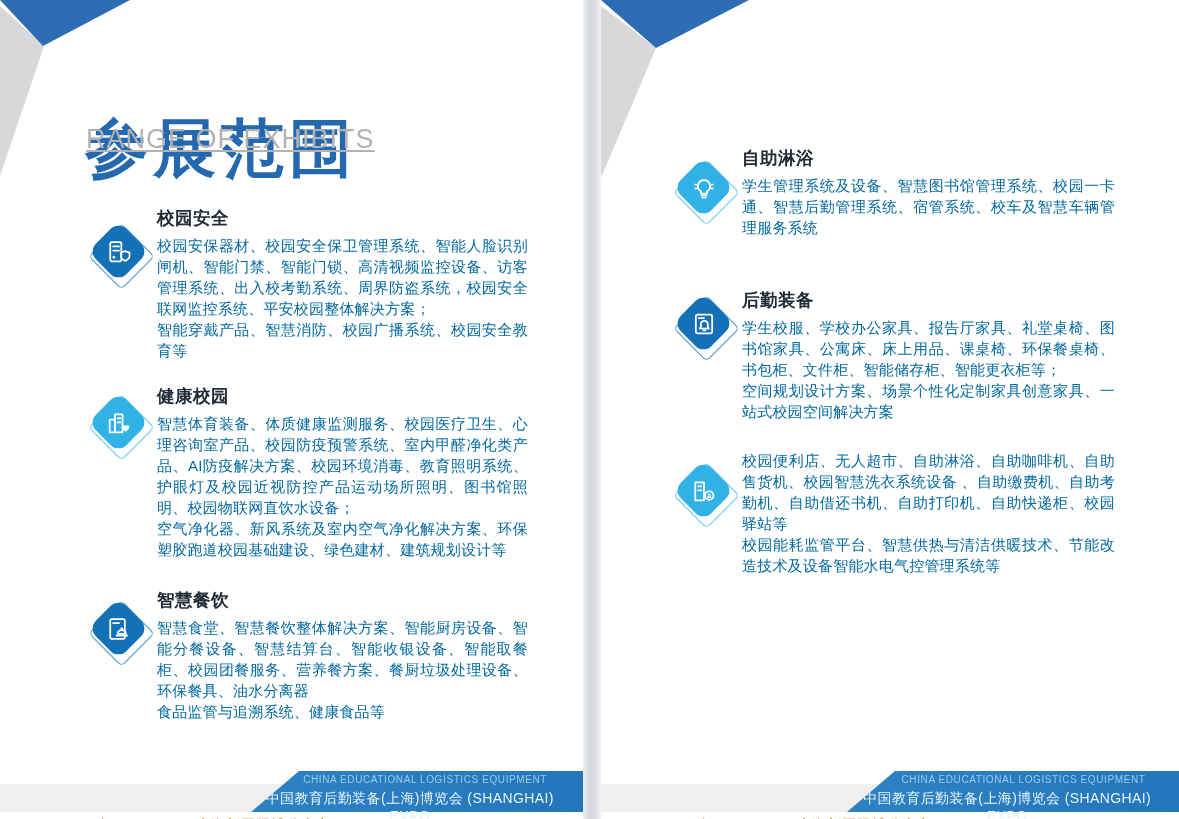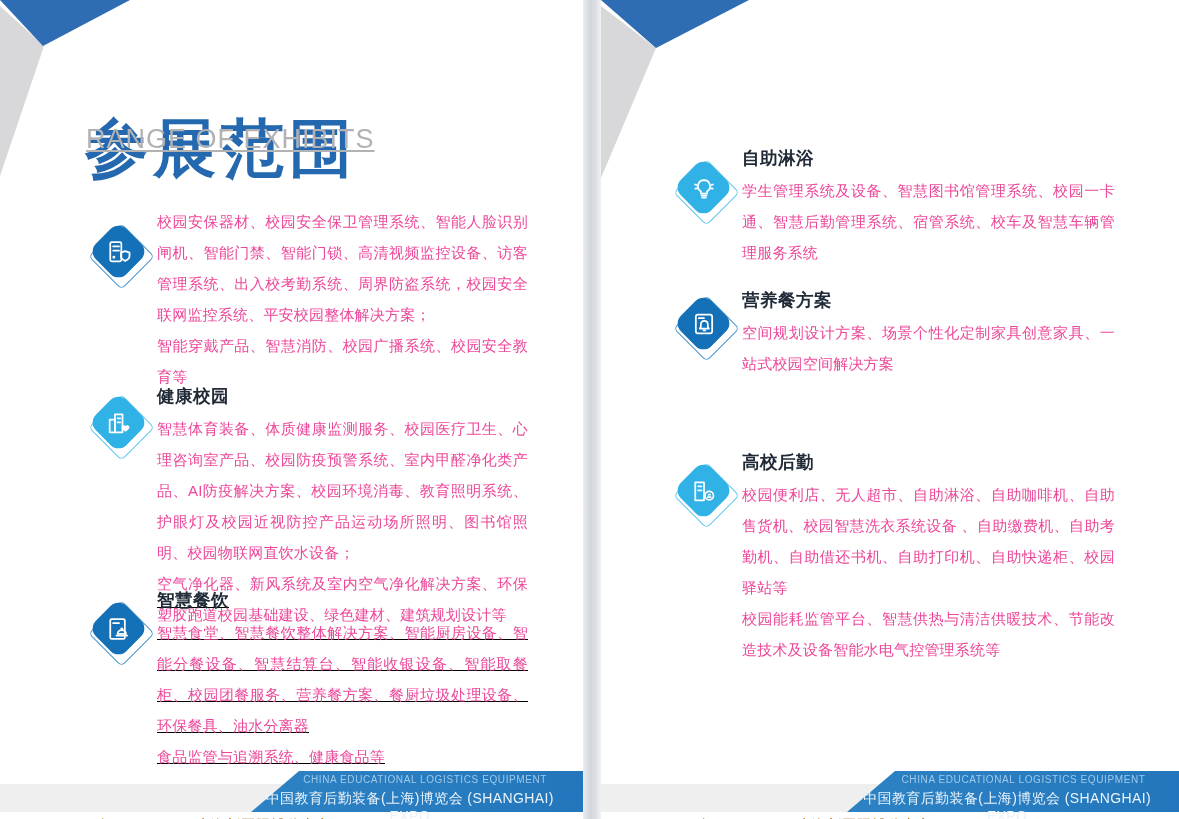--- a/index.html
+++ b/index.html
@@ -23,22 +23,22 @@
   .page-right .corner-gray{clip-path:polygon(0 6px,55px 48px,0 178px);}
   
   .title-cn{position:absolute;left:85px;top:70px;font-size:63px;font-weight:700;color:#2468b0;letter-spacing:5px;margin-top:36px;}
   .title-en{position:absolute;left:86px;top:124px;font-size:27px;color:#b2b2b5;letter-spacing:1px;text-decoration:underline;}
   
   .section{position:absolute;}
   .page-left .section{left:86px;width:442px;}
   .page-right .section{left:70px;width:444px;}
   .sec-content{margin-left:71px;}
   .sec-title{font-size:17.5px;font-weight:700;color:#20293397;color:#212b38;line-height:24px;margin-bottom:5px;letter-spacing:0.5px;}
-  .sec-para{font-size:15px;color:#ec4899;line-height:31px;text-align:justify;text-align-last:left;letter-spacing:0.2px;}
-  .sl1{top:206px;} .sl2{top:384px;} .sl3{top:588px;text-decoration:underline;}
+  .sec-para{font-size:15px;color:#0369a1;line-height:21px;text-align:justify;text-align-last:left;letter-spacing:0.2px;}
+  .sl1{top:206px;} .sl2{top:384px;} .sl3{top:588px;}
   .sr1{top:146px;} .sr2{top:288px;} .sr3{top:450px;} .sr4{top:634px;}
   
   .diamond{position:absolute;left:0;width:66px;height:66px;}
   .sl1 .diamond{top:14px}.sl2 .diamond{top:7px}.sl3 .diamond{top:9px}
   .sr1 .diamond{top:10px}.sr2 .diamond{top:4px}.sr3 .diamond{top:9px}.sr4 .diamond{top:9px}
   .diamond .outline{position:absolute;left:12px;top:13px;width:45px;height:45px;
     border:1px solid #4a96cf;transform:rotate(45deg);border-radius:5px;}
   .diamond .fill{position:absolute;left:11px;top:10px;width:43px;height:43px;
     background:#1471b8;transform:rotate(45deg);border-radius:11px;}
   .diamond.light .outline{border-color:#63c7ee;}
@@ -74,20 +74,21 @@
         <span class="fill"></span>
         <svg width="28" height="28" viewBox="0 0 24 24" fill="none" stroke="#ffffff" stroke-width="1.5" stroke-linejoin="round" stroke-linecap="round">
           <rect x="4.5" y="3.5" width="9.5" height="16.5" rx="1.3"></rect>
           <line x1="7" y1="7.2" x2="12" y2="7.2"></line>
             <line x1="7" y1="10.8" x2="12" y2="10.8"></line>
           <circle cx="7.6" cy="16.5" r="0.5"></circle>
           <path d="M17.3 11.2 L21 12.5 V15.7 C21 18 17.3 19.6 17.3 19.6 C17.3 19.6 13.6 18 13.6 15.7 V12.5 Z"></path>
         </svg>
       </div>
       <div class="sec-content">
+        <div class="sec-title">校园安全</div>
         <div class="sec-para">校园安保器材、校园安全保卫管理系统、智能人脸识别闸机、智能门禁、智能门锁、高清视频监控设备、访客管理系统、出入校考勤系统、周界防盗系统，校园安全联网监控系统、平安校园整体解决方案；</div>
         <div class="sec-para">智能穿戴产品、智慧消防、校园广播系统、校园安全教育等</div>
       </div>
     </div>
 
     <div class="section sl2">
       <div class="diamond light">
         <span class="outline"></span>
         <span class="fill"></span>
         <svg width="28" height="28" viewBox="0 0 24 24" fill="none" stroke="#ffffff" stroke-width="1.5" stroke-linejoin="round" stroke-linecap="round">
@@ -163,40 +164,40 @@
         <span class="outline"></span>
         <span class="fill"></span>
         <svg width="28" height="28" viewBox="0 0 24 24" fill="none" stroke="#ffffff" stroke-width="1.5" stroke-linejoin="round" stroke-linecap="round">
           <rect x="5" y="4" width="14" height="16" rx="1.8"></rect>
           <line x1="7.5" y1="7" x2="12" y2="7"></line>
           <path d="M12.3 9.4 c-1.9 0-3 1.4-3 3.3 v1.9 l-0.9 1.3 h7.8 l-0.9-1.3 v-1.9 c0-1.9-1.1-3.3-3-3.3 Z"></path>
           <line x1="11.5" y1="17.4" x2="13.1" y2="17.4"></line>
         </svg>
       </div>
       <div class="sec-content">
-        <div class="sec-title">营养餐方案</div>
+        <div class="sec-title">后勤装备</div>
+        <div class="sec-para">学生校服、学校办公家具、报告厅家具、礼堂桌椅、图书馆家具、公寓床、床上用品、课桌椅、环保餐桌椅、书包柜、文件柜、智能储存柜、智能更衣柜等；</div>
         <div class="sec-para">空间规划设计方案、场景个性化定制家具创意家具、一站式校园空间解决方案</div>
       </div>
     </div>
 
     <div class="section sr3">
       <div class="diamond light">
         <span class="outline"></span>
         <span class="fill"></span>
         <svg width="28" height="28" viewBox="0 0 24 24" fill="none" stroke="#ffffff" stroke-width="1.5" stroke-linejoin="round" stroke-linecap="round">
           <rect x="4.5" y="4.5" width="7.5" height="15.5"></rect>
           <line x1="7" y1="8" x2="9.7" y2="8"></line>
             <line x1="7" y1="11.5" x2="9.7" y2="11.5"></line>
           <circle cx="16.5" cy="16" r="3.6"></circle>
           <path d="M14.9 15.9 h3.2 l-0.6-1.6 h-1.6 Z" fill="#ffffff" stroke="none"></path>
           <line x1="15.3" y1="17.3" x2="17.7" y2="17.3"></line>
         </svg>
       </div>
       <div class="sec-content">
-        <div class="sec-title">高校后勤</div>
         <div class="sec-para">校园便利店、无人超市、自助淋浴、自助咖啡机、自助售货机、校园智慧洗衣系统设备 、自助缴费机、自助考勤机、自助借还书机、自助打印机、自助快递柜、校园驿站等</div>
         <div class="sec-para">校园能耗监管平台、智慧供热与清洁供暖技术、节能改造技术及设备智能水电气控管理系统等</div>
       </div>
     </div>
 
 
     <div class="footer-band"></div>
     <div class="footer-date">2024年3月15-17日  上海新国际博览中心</div>
     <div class="footer-blue"></div>
     <div class="footer-en">CHINA EDUCATIONAL LOGISTICS EQUIPMENT</div>

